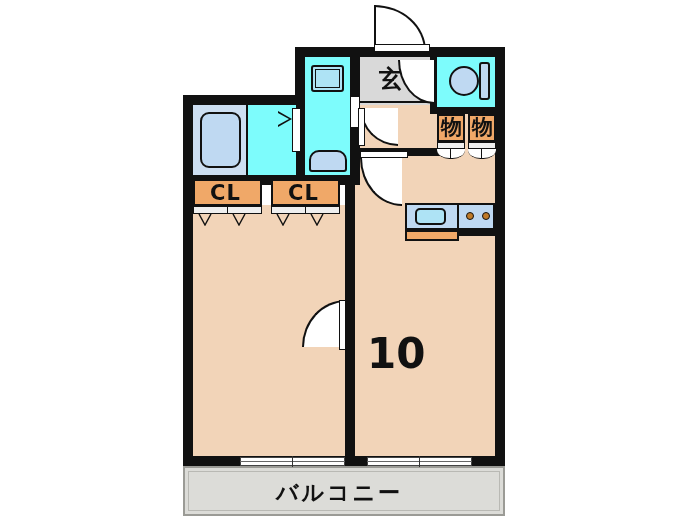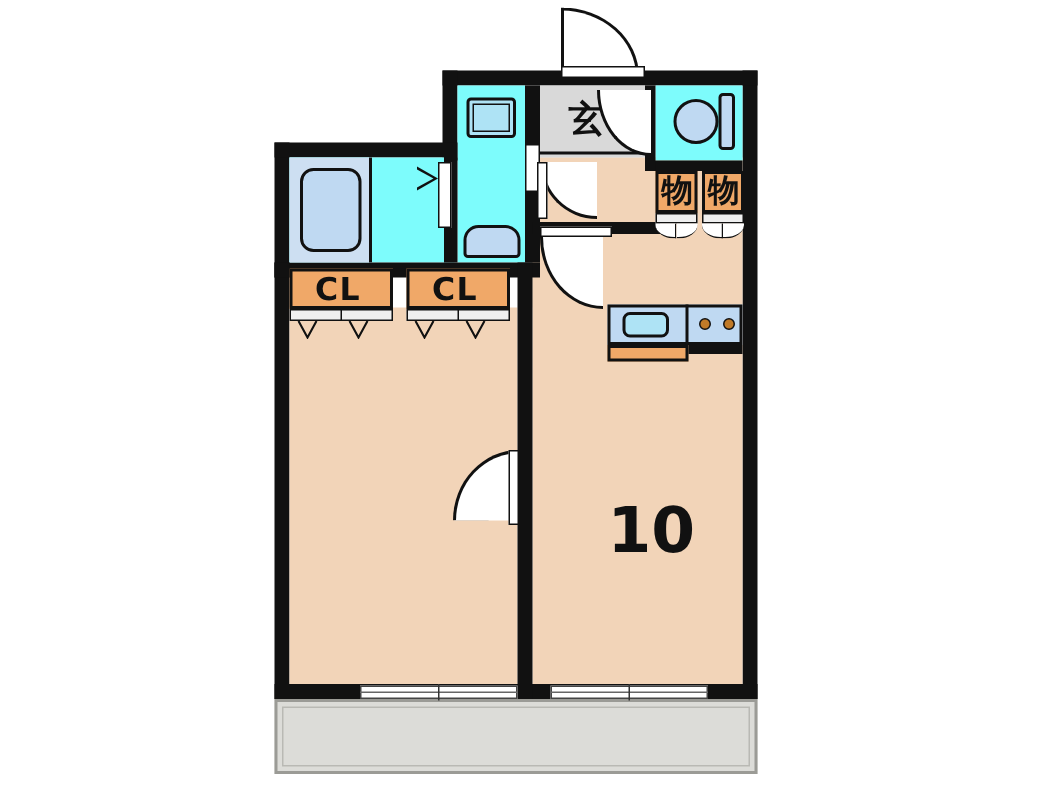--- a/index.html
+++ b/index.html
@@ -75,20 +75,21 @@
     box-sizing: border-box;
   }
 </style>
 </head>
 <body>
 
 <div id="plan">
 
   <div class="abs gray" style="left:183px; top:466px; width:322px; height:50px; border:2px solid #9b9b96;"></div>
   <div class="abs" style="left:188px; top:471px; width:312px; height:40px; border:1px solid #b9b9b4;"></div>
+  <div class="lbl lbl-balcony" style="left:276px; top:482px;">バルコニー</div>
 
   <div class="abs wall" style="left:183px; top:95px; width:10px; height:371px;"></div>
 
   <div class="abs wall" style="left:495px; top:47px; width:10px; height:419px;"></div>
 
   <div class="abs wall" style="left:295px; top:47px; width:210px; height:10px;"></div>
 
   <div class="abs wall" style="left:295px; top:47px; width:10px; height:58px;"></div>
 
   <div class="abs wall" style="left:183px; top:95px; width:120px; height:10px;"></div>
@@ -188,21 +189,21 @@
   <div class="fold" style="left:271px; top:206px; width:69px; height:8px;"></div>
   <div class="abs" style="left:305px; top:206px; width:1px; height:8px; background:#111;"></div>
   <svg class="abs" style="left:271px; top:214px; width:69px; height:12px;" viewBox="0 0 69 12">
     <path d="M6 0 L12 11 L18 0" fill="none" stroke="#111" stroke-width="1.4"></path>
     <path d="M40 0 L46 11 L52 0" fill="none" stroke="#111" stroke-width="1.4"></path>
   </svg>
 
   <div class="swing tl" style="left:302px; top:300px; width:44px; height:47px; border-right:none; border-bottom:none; background:#fff;"></div>
   <div class="doorleaf" style="left:339px; top:300px; width:7px; height:50px;"></div>
 
-  <div class="lbl lbl-ldknum" style="left:405px; top:333px;">10</div>
+  <div class="lbl lbl-ldknum" style="left:367px; top:333px;">10</div>
 
   <div class="sliding" style="left:240px; top:457px; width:105px; height:9px; background:#fff;"></div>
   <div class="abs" style="left:240px; top:461px; width:105px; height:1px; background:#666;"></div>
   <div class="abs" style="left:292px; top:456px; width:1px; height:11px; background:#333;"></div>
 
   <div class="sliding" style="left:367px; top:457px; width:105px; height:9px; background:#fff;"></div>
   <div class="abs" style="left:367px; top:461px; width:105px; height:1px; background:#666;"></div>
   <div class="abs" style="left:419px; top:456px; width:1px; height:11px; background:#333;"></div>
 
   <div class="abs wall" style="left:296px; top:95px; width:9px; height:12px;"></div>

